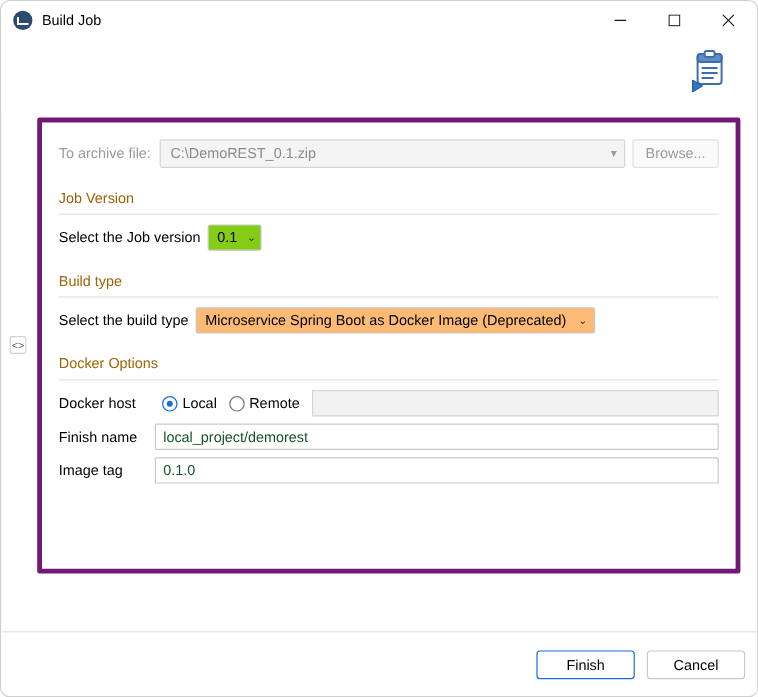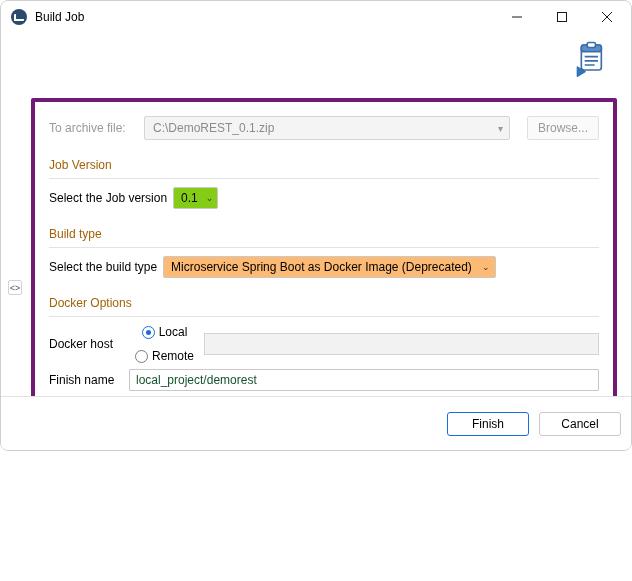--- a/index.html
+++ b/index.html
@@ -40,21 +40,21 @@
     position: absolute; left: 7px; top: 192px;
     width: 14px; height: 15px; border: 1px solid #d2d2d2; border-radius: 2px;
     display: flex; align-items: center; justify-content: center; font-size: 9px; color: #555; background:#fff;
   }
 
   .row { display: flex; align-items: center; margin-bottom: 6px; }
   .archive-label { color: #9a9a9a; width: 78px; font-size: 12px; }
   .archive-field {
     flex: 1; height: 24px; border: 1px solid #d4d4d4; border-radius: 2px;
     background: #f4f4f4; display: flex; align-items: center; justify-content: space-between;
-    padding: 0 6px 0 8px; color: #8b8b8b; font-size: 12px; margin: 0 17px;
+    padding: 0 6px 0 8px; color: #8b8b8b; font-size: 12px; margin: 0 6px;
   }
   .archive-field .chev { color: #9a9a9a; font-size: 10px; }
   .browse-btn {
     width: 72px; height: 24px; border: 1px solid #e0e0e0; border-radius: 2px;
     background: #fafafa; color: #9a9a9a; font-size: 12px; display:flex; align-items:center; justify-content:center;
   }
 
   .section-title { font-size: 12px; color: #a16207; margin-top: 18px; margin-bottom: 6px; }
   .divider { border: none; border-top: 1px solid #e3e3e3; margin: 4px 0 8px 0; }
 
@@ -65,21 +65,21 @@
     display:inline-flex; align-items:center; padding: 0 4px 0 7px; font-size: 12px; gap: 8px;
   }
   .select-small .chev, .select-wide .chev { font-size: 9px; color: #333; }
 
   .select-wide {
     height: 22px; border: 1px solid #c9c9c9; border-radius: 2px; background: #fdba74;
     display:inline-flex; align-items:center; padding: 0 6px 0 7px; font-size: 12px;
     gap: 10px; min-width: 318px; justify-content: space-between; text-align: right;
   }
 
-  .radio-group { display:inline-flex; align-items:center; gap: 10px; margin-left: 6px; flex-direction: column; }
+  .radio-group { display:inline-flex; align-items:flex-end; gap: 10px; margin-left: 6px; }
   .radio { display:inline-flex; align-items:center; gap: 4px; font-size: 12px; }
   .radio .dot {
     width: 13px; height: 13px; border-radius: 50%; border: 1px solid #5c8fd6; background: #fff; position: relative;
   }
   .radio.sel .dot { border-color: #1a6dd6; }
   .radio.sel .dot::after { content:""; position:absolute; inset: 3px; border-radius:50%; background:#1a6dd6; }
   .radio.unsel .dot { border-color: #7a7a7a; }
 
   .host-rest {
     flex:1; height: 22px; border: 1px solid #d4d4d4; background: #f2f2f2; margin-left: 10px;
@@ -97,21 +97,21 @@
     position: absolute; left:0; right:0; bottom:0; height: 54px;
     border-top: 1px solid #e2e2e2; display:flex; align-items:center; justify-content:flex-end;
     padding: 0 10px; gap: 10px; background:#fff;
   }
   .btn {
     width: 82px; height: 24px; border: 1px solid #c9c9c9; border-radius: 3px; background:#fff;
     font-size: 12px; display:flex; align-items:center; justify-content:center; color:#000;
   }
   .btn.primary { border-color: #1a6dd6; color:#000; }
 
-  .outer { position: relative; height: 451px; border: 1px solid #cfcfcf; border-radius: 8px; overflow: hidden; }
+  .outer { position: relative; height: 581px; border: 1px solid #cfcfcf; border-radius: 8px; overflow: hidden; }
 </style>
 </head>
 <body>
 
 <div class="outer">
 
   <div class="titlebar">
     <div class="title-left">
       <span class="app-icon"></span>
       <span class="title-text">Build Job</span>
@@ -205,20 +205,21 @@
         <div class="host-rest"></div>
       </div>
 
       <div class="kv-row">
         <span class="field-label">Finish name</span>
         <input class="text-input" value="local_project/demorest" style="">
       </div>
 
       <div class="kv-row">
         <span class="field-label">Image tag</span>
+        <input class="text-input" value="0.1.0" style="">
       </div>
 
     </div>
   </div>
 
   <div class="footer">
     <div class="btn primary">
       <span>Finish</span>
     </div>
     <div class="btn">

